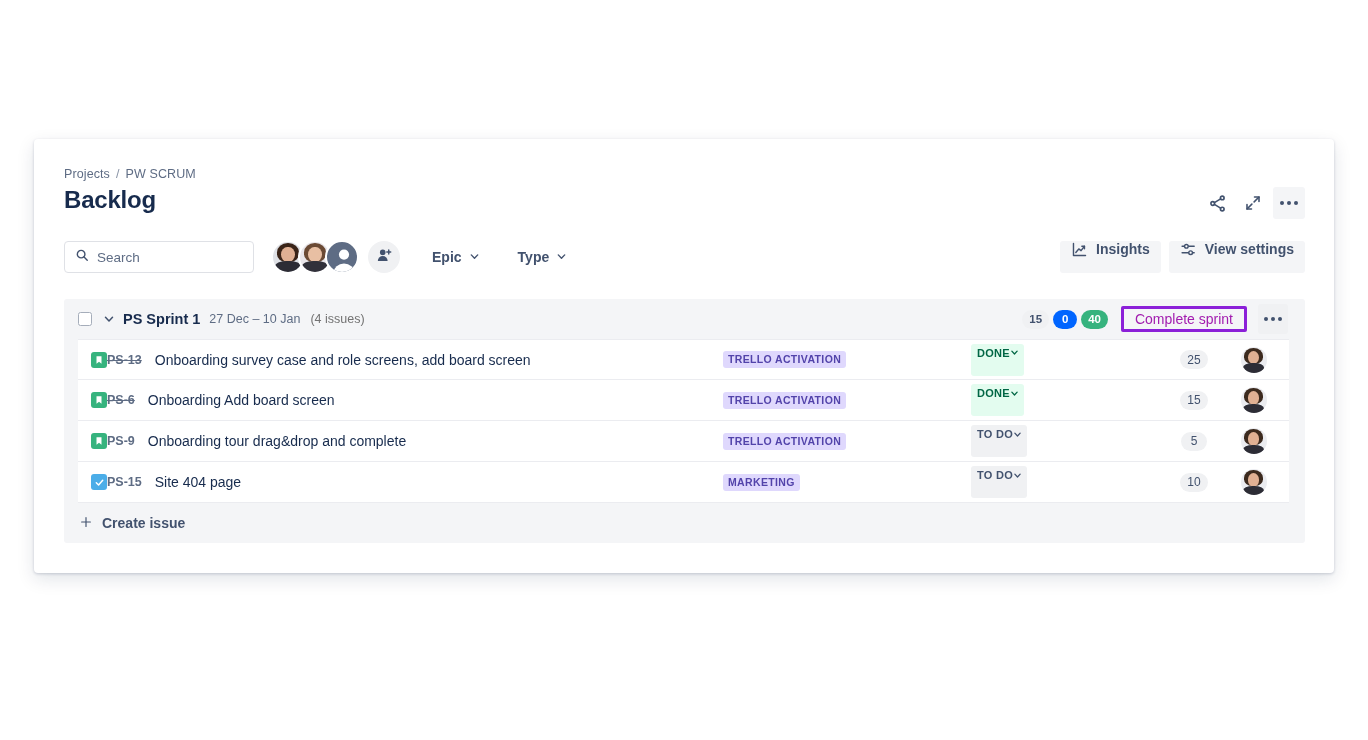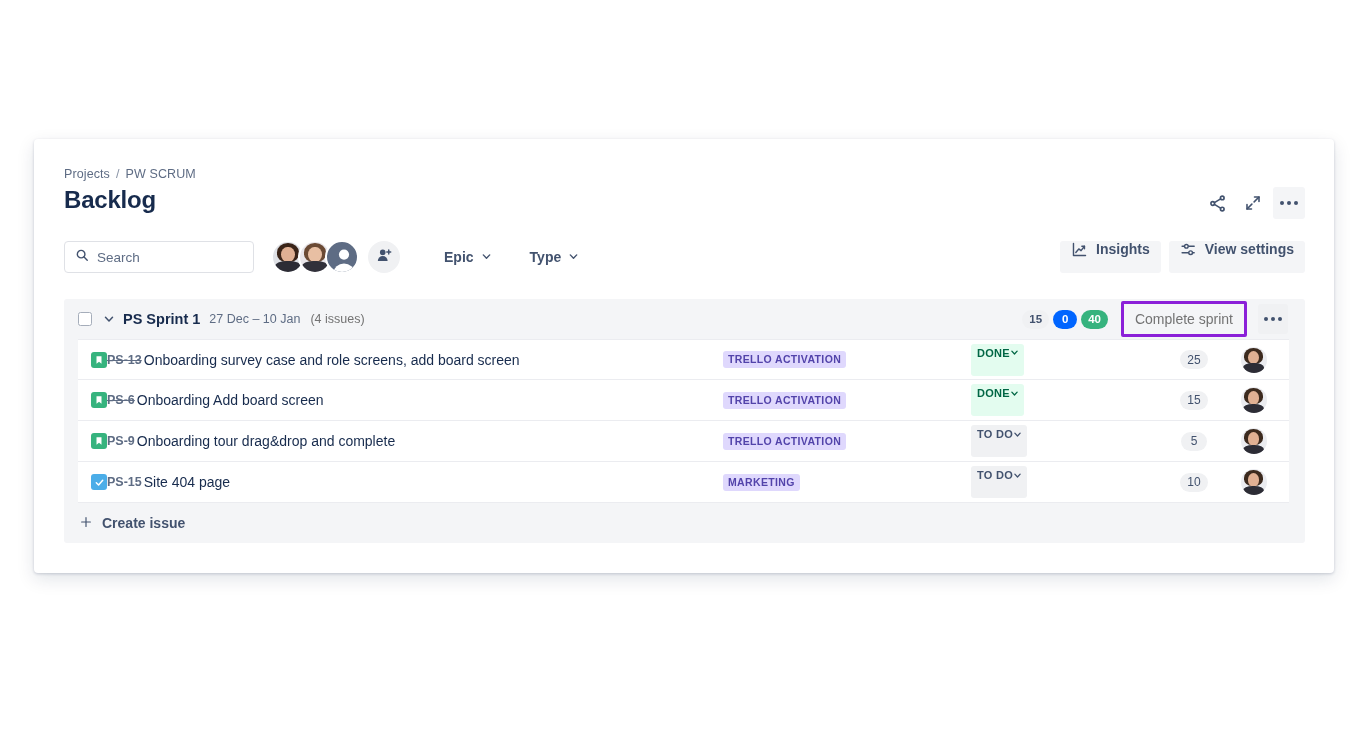--- a/index.html
+++ b/index.html
@@ -94,21 +94,21 @@
     cursor: pointer;
   }
 
   .filter-btn {
     display: flex; align-items: center; gap: 7px;
     height: 32px; padding: 0 8px;
     font-size: 14px; color: #42526e; font-weight: bold;
     border-radius: 3px; cursor: pointer; background: transparent; border: none;
     font-family: "Liberation Sans", sans-serif;
   }
-  .filter-btn:first-of-type { margin-left: 36px; }
+  .filter-btn:first-of-type { margin-left: 24px; }
 
   .toolbar-right { margin-left: auto; display: flex; align-items: center; gap: 8px; }
   .tb-btn {
     display: flex; align-items: flex-start; gap: 8px;
     height: 32px; padding: 0 11px;
     background: #f4f5f7; border: none; border-radius: 3px;
     font-family: "Liberation Sans", sans-serif;
     font-size: 14px; font-weight: bold; color: #42526e;
     cursor: pointer; white-space: nowrap;
   }
@@ -157,24 +157,24 @@
   .pill.green { background: #36b37e; color: #fff; }
 
   .complete-wrap {
     margin-left: 9px;
     border: 3px solid #8b20d8;
     border-radius: 2px;
     padding: 0;
     display: flex;
   }
   .complete-btn {
-    height: 30px; padding: 0 11px;
+    height: 20px; padding: 0 11px;
     background: #f4f5f7; border: none;
     font-family: "Liberation Sans", sans-serif;
-    font-size: 14px; color: #737373; cursor: pointer; white-space: nowrap;
+    font-size: 14px; color: #a21caf; cursor: pointer; white-space: nowrap;
   }
   .sprint-more {
     width: 30px; height: 30px; margin-left: 7px;
     display: flex; align-items: center; justify-content: center;
     background: #f0f1f3; border-radius: 3px; cursor: pointer;
   }
 
   
   .issues { background: #ffffff; margin: 0 16px 0 14px; }
   .issue-row {
@@ -191,21 +191,21 @@
                display: flex; align-items: center; justify-content: center; }
   .type-icon.story { background: #36b37e; }
   .type-icon.task  { background: #4bade8; }
 
   .issue-key {
     font-size: 12.5px; font-weight: bold; color: #5e6c84;
     margin-left: 0; white-space: nowrap;
   }
   .issue-key.done { text-decoration: line-through; }
   .issue-summary {
-    font-size: 14px; color: #172b4d; margin-left: 2px;
+    font-size: 14px; color: #172b4d; margin-left: 13px;
     white-space: nowrap; overflow: hidden; text-overflow: ellipsis;
   }
 
   .row-right { margin-left: auto; display: flex; align-items: center; }
 
   .epic-lozenge {
     font-size: 10.5px; font-weight: bold; letter-spacing: .35px;
     background: #dfd8fd; color: #5243aa;
     border-radius: 3px; padding: 2px 5px 3px;
     white-space: nowrap;

